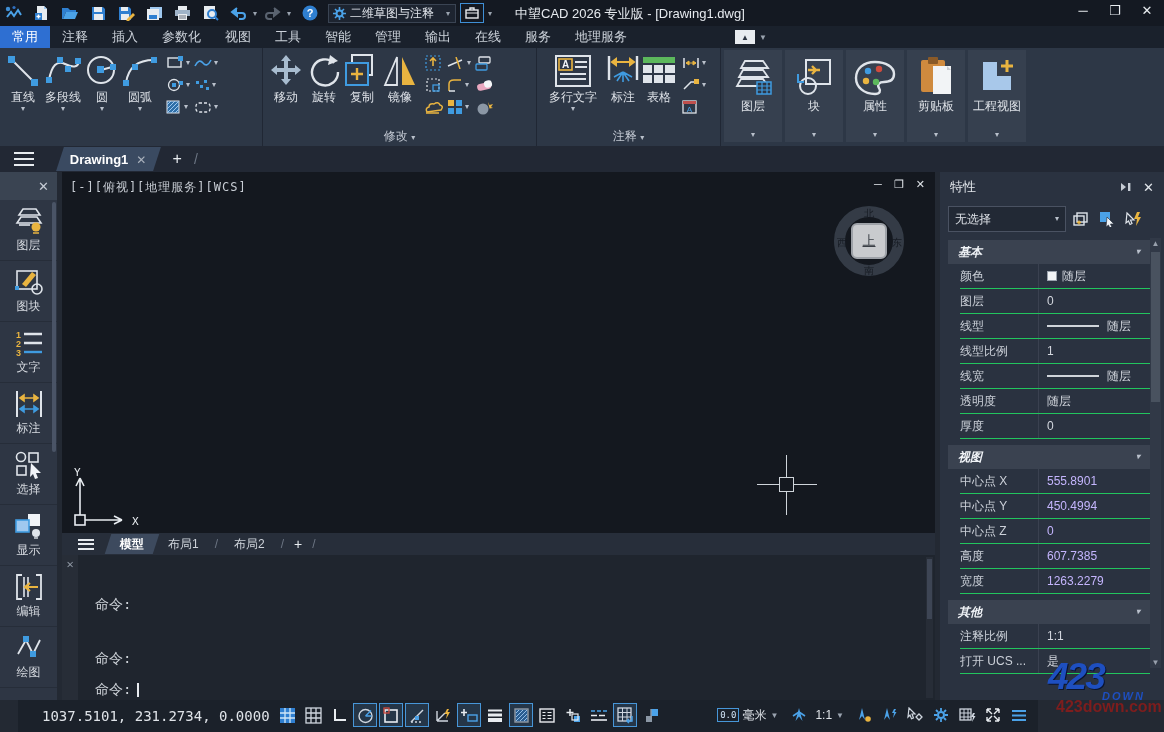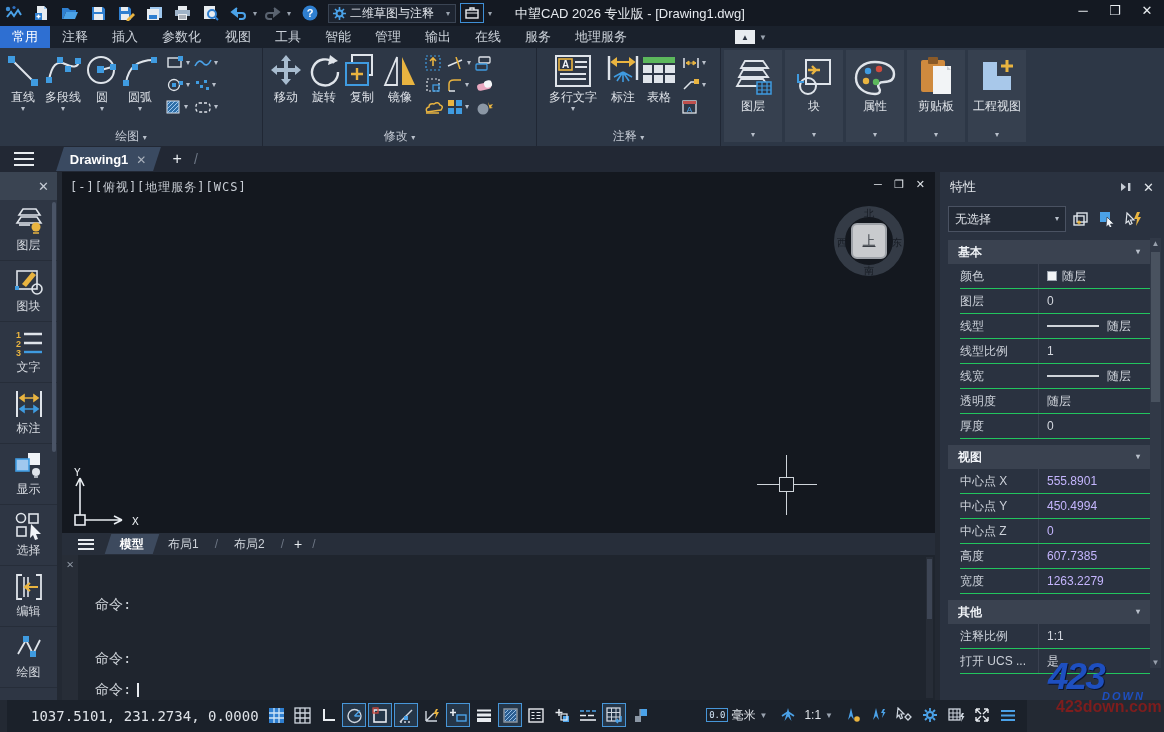--- a/index.html
+++ b/index.html
@@ -113,34 +113,34 @@
   
   .props { position:absolute; left:940px; top:172px; width:224px; height:528px; background:#2a3240; }
   .p-title { height:30px; display:flex; align-items:center; padding:0 10px; font-size:13px; color:#e3e7ec; }
   .p-title .sp { flex:1; }
   .p-selrow { display:flex; align-items:center; padding:4px 6px 6px 8px; }
   .p-select { width:118px; height:26px; background:#222935; border:1px solid #4a5262;
     display:flex; align-items:center; padding:0 6px; font-size:12px; color:#dde1e7; }
   .p-select .sp { flex:1; }
   .p-selic { width:22px; height:20px; display:flex; align-items:center; justify-content:center; margin-left:4px; }
   .psec { height:24px; background:#3a4250; display:flex; align-items:center; padding:0 10px;
-    font-size:12px; font-weight:bold; color:#f0f3f7; margin:2px 14px 0 8px; }
+    font-size:12px; font-weight:bold; color:#f0f3f7; margin:2px 14px 0 8px;font-style:italic; }
   .psec .sp { flex:1; }
   .prow { display:flex; height:25px; border-bottom:1px solid #22c55e; margin:0 14px 0 20px; align-items:center; font-size:12px; }
   .prow .plabel { width:78px; color:#ccd1d9; white-space:nowrap; }
   .prow .pval { flex:1; border-left:1px solid #3a4150; height:100%; display:flex; align-items:center; padding-left:8px; color:#d3d7de; }
   .prow .pval.dim { color:#c4b5fd; }
   .swatch { width:10px; height:10px; background:#f2f4f6; border:1px solid #9aa2ad; margin-right:5px; }
   .ltline { width:52px; height:2px; background:#cfd4da; margin-right:8px; }
   .p-scroll { position:absolute; right:3px; top:66px; width:11px; height:430px; background:#313947; }
   .p-scroll .thumb { position:absolute; left:1px; top:14px; width:9px; height:150px; background:#49525f; }
   .p-scroll .ar { position:absolute; left:0; width:11px; font-size:8px; color:#98a0ac; text-align:center; }
 
   
-  .status { position:absolute; left:7px; top:700px; width:1020px; height:32px; background:#1b212a; }
+  .status { position:absolute; left:18px; top:700px; width:1020px; height:32px; background:#1b212a; }
   .coords { position:absolute; left:24px; top:8px; font-family:"DejaVu Sans Mono", monospace;
     font-size:14px; color:#dfe3e8; }
   .sics { position:absolute; left:256px; top:3px; display:flex; align-items:center; }
   .sic { width:24px; height:24px; display:flex; align-items:center; justify-content:center; margin:0 1px; }
   .sic.on { border:1px solid #4796d8; background:#253648; }
   .sright { position:absolute; right:6px; top:3px; display:flex; align-items:center; }
   .unitbox { border:1px solid #4796d8; color:#cfe2f4; font-size:9px; padding:0 2px; height:14px;
     display:flex; align-items:center; font-family:"DejaVu Sans Mono", monospace; }
   .stext { font-size:12px; color:#dfe3e8; margin:0 3px; }
 
@@ -374,22 +374,20 @@
               </span>
             <span class="srow">
               <svg width="18" height="12" viewBox="0 0 18 12">
                   <rect x="2" y="2" width="14" height="9" rx="3" fill="none" stroke="#dfe4ea" stroke-width="1.3" stroke-dasharray="3 2"></rect>
                 </svg>
                 <span class="caret">▾</span>
               </span>
           </div>
         </div>
       </div>
-      <div class="rpanel-footer">
-        <span>绘图</span> <span class="caret">▾</span></div>
     </div>
 
     <div class="rpanel" style="width:274px;">
       <div class="rpanel-inner">
         <div class="rbtn">
           <span class="ric">
             <svg width="36" height="36" viewBox="0 0 36 36">
                 <path d="M18 2l5 6h-3v7h7v-3l6 5-6 5v-3h-7v7h3l-5 6-5-6h3v-7h-7v3l-6-5 6-5v3h7V8h-3z" fill="#a8bccf"></path>
               </svg>
             </span>
@@ -685,35 +683,35 @@
     <div class="sb-item">
       <svg width="30" height="28" viewBox="0 0 30 28">
           <path d="M3 1v26M27 1v26" stroke="#dfe4ea" stroke-width="2"></path>
           <path d="M6 8h18M6 8l4-3v6zM24 8l-4-3v6z" stroke="#e9b440" fill="#e9b440" stroke-width="1.6"></path>
           <path d="M6 19h18M6 19l4-3v6zM24 19l-4-3v6z" stroke="#3f9be0" fill="#3f9be0" stroke-width="1.6"></path>
         </svg>
       <span class="lbl">标注</span>
     </div>
     <div class="sb-item">
       <svg width="30" height="28" viewBox="0 0 30 28">
+          <circle cx="7" cy="6" r="4.5" fill="none" stroke="#dfe4ea" stroke-width="1.6"></circle>
+          <rect x="3" y="15" width="9" height="9" fill="none" stroke="#dfe4ea" stroke-width="1.6"></rect>
+          <rect x="15" y="2" width="9" height="9" fill="none" stroke="#dfe4ea" stroke-width="1.6"></rect>
+          <path d="M17 12l10 10-5 0 2 5-3 1-2-5-3 3z" fill="#f0f3f7"></path>
+        </svg>
+      <span class="lbl">选择</span>
+    </div>
+    <div class="sb-item">
+      <svg width="30" height="28" viewBox="0 0 30 28">
           <rect x="14" y="2" width="12" height="12" fill="#f0f3f7"></rect>
           <rect x="2" y="8" width="13" height="12" fill="#9fc8ef" stroke="#3f9be0" stroke-width="1.6"></rect>
           <circle cx="22" cy="21" r="4" fill="#dfe4ea"></circle>
           <path d="M20 26h4" stroke="#dfe4ea" stroke-width="1.4"></path>
         </svg>
       <span class="lbl">显示</span>
-    </div>
-    <div class="sb-item">
-      <svg width="30" height="28" viewBox="0 0 30 28">
-          <circle cx="7" cy="6" r="4.5" fill="none" stroke="#dfe4ea" stroke-width="1.6"></circle>
-          <rect x="3" y="15" width="9" height="9" fill="none" stroke="#dfe4ea" stroke-width="1.6"></rect>
-          <rect x="15" y="2" width="9" height="9" fill="none" stroke="#dfe4ea" stroke-width="1.6"></rect>
-          <path d="M17 12l10 10-5 0 2 5-3 1-2-5-3 3z" fill="#f0f3f7"></path>
-        </svg>
-      <span class="lbl">选择</span>
     </div>
     <div class="sb-item">
       <svg width="30" height="28" viewBox="0 0 30 28">
           <path d="M8 2H3v24h5M22 2h5v24h-5" fill="none" stroke="#dfe4ea" stroke-width="1.8"></path>
           <path d="M10 4v20M14 4v20" stroke="#dfe4ea" stroke-width="1.6"></path>
           <path d="M24 14H12M16 10l-5 4 5 4" fill="none" stroke="#e9b440" stroke-width="2.2"></path>
         </svg>
       <span class="lbl">编辑</span>
     </div>
     <div class="sb-item">

